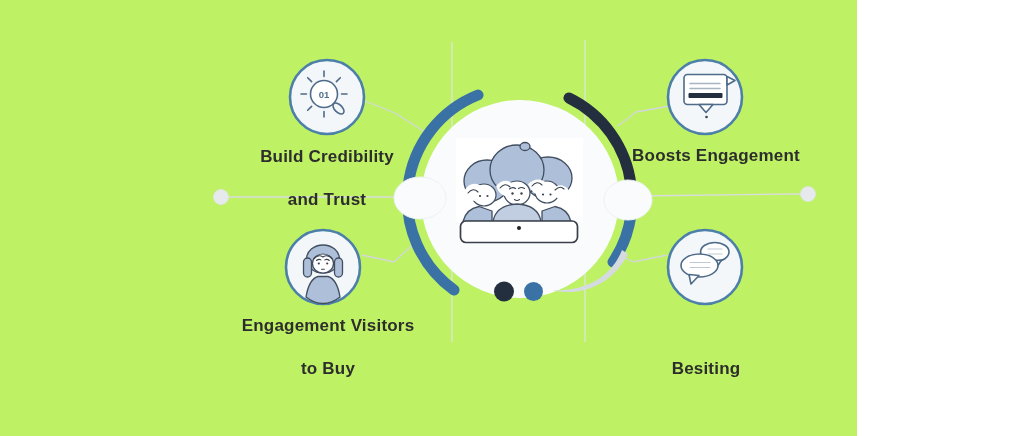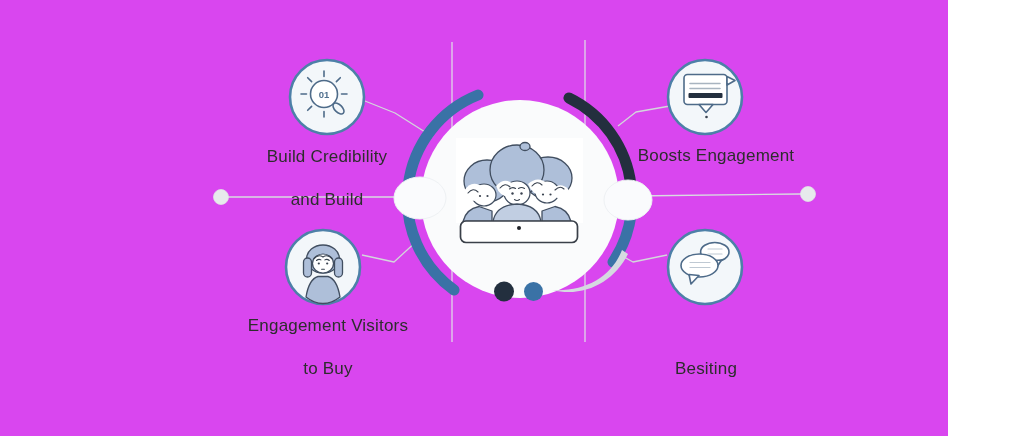--- a/index.html
+++ b/index.html
@@ -1,22 +1,22 @@
 <!DOCTYPE html>
 <html style="--accent-blue: #3a72a6; --accent-dark: #232f3e; --icon-ring: #4d80a8; --icon-fill: #f3f7fa; --glyph: #4e6b89; --people: #aebfd9; --people-stroke: #414e60; --line-gray: #d9dce0; --swoosh: #d5dae0; --blob: #e7eaec; --text: #2d2d2d;"><head>
 <meta charset="utf-8">
 <style>
   html,body{margin:0;padding:0;background:#fff;}
   .stage{
-    position:relative;width:948px;height:436px;background:#d946ef;overflow:hidden;
+    position:relative;width:857px;height:436px;background:#bef264;overflow:hidden;
     font-family:"Liberation Sans",sans-serif;
   }
   .stage svg{position:absolute;left:0;top:0;}
   .label{
-    position:absolute;text-align:center;font-weight:normal;
+    position:absolute;text-align:center;font-weight:bold;
     font-size:17px;line-height:21.5px;color:var(--text,#2d2d2d);
     letter-spacing:.2px;white-space:pre-line;
   }
   
   .guide{fill:none;stroke:#e0e3e6;stroke-width:1.2;}
   .thin{fill:none;stroke:var(--line-gray,#d9dce0);stroke-width:1.3;}
   .conn{fill:none;stroke:#d3d7db;stroke-width:1.3;stroke-linejoin:round;}
   .blob{fill:var(--blob,#e7eaec);stroke:#dfe2e5;stroke-width:.8;}
   .arc-blue{fill:none;stroke:var(--accent-blue,#3a72a6);stroke-width:11;stroke-linecap:round;}
   .arc-dark{fill:none;stroke:var(--accent-dark,#232f3e);stroke-width:11;stroke-linecap:round;}
@@ -159,21 +159,21 @@
       <ellipse class="glyph-w" cx="714.8" cy="252" rx="14.2" ry="9.5" stroke-width="1.5"></ellipse>
       <path class="glyph-w" d="M 713 260.5 L 716 268.5 L 721.5 260 Z" stroke-width="1.4"></path>
       <path class="tline" d="M 708 249 L 722 249 M 708 254 L 722 254"></path>
       <ellipse class="glyph-w" cx="699.5" cy="265.5" rx="18.5" ry="11.5"></ellipse>
       <path class="glyph-w" d="M 689 274.5 L 691 284 L 699 275.5 Z" stroke-width="1.4"></path>
       <path class="tline" d="M 690 262.5 L 710 262.5 M 690 267.5 L 710 267.5"></path>
     </g>
   </svg>
 
   <div class="label" style="left:207px;top:146px;width:240px;"><span>Build Credibility</span><br>
-       <span>and Build</span></div>
+       <span>and Trust</span></div>
 
   <div class="label" style="left:596px;top:145px;width:240px;"><span>Boosts Engagement</span><br>
        <span></span></div>
 
   <div class="label" style="left:198px;top:315px;width:260px;"><span>Engagement Visitors</span><br>
        <span>to Buy</span></div>
 
   <div class="label" style="left:586px;top:315px;width:240px;"><br>
        <span>Besiting</span></div>
 </div>

